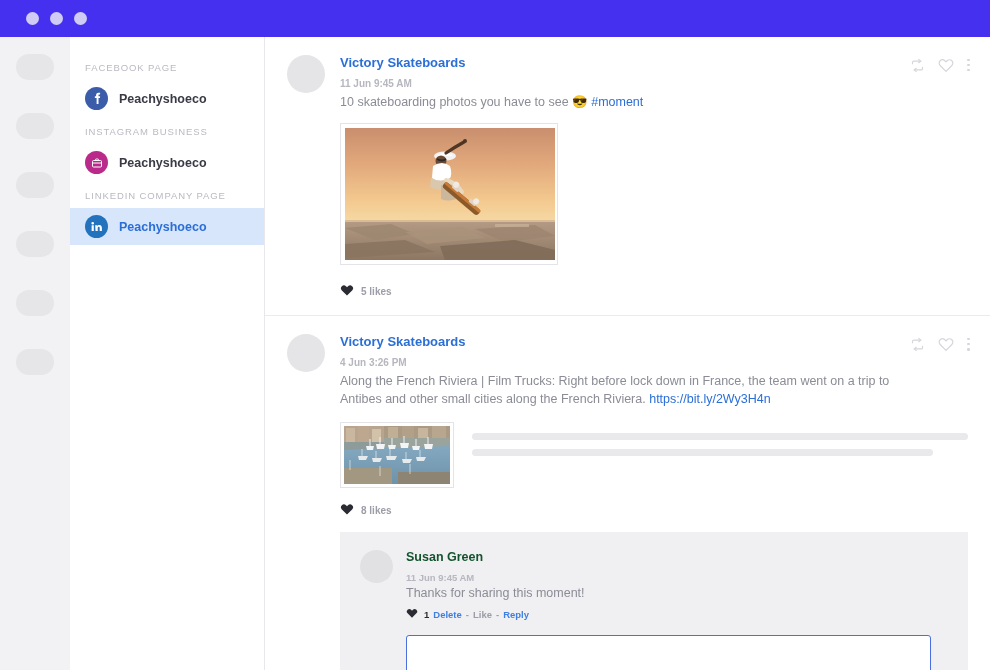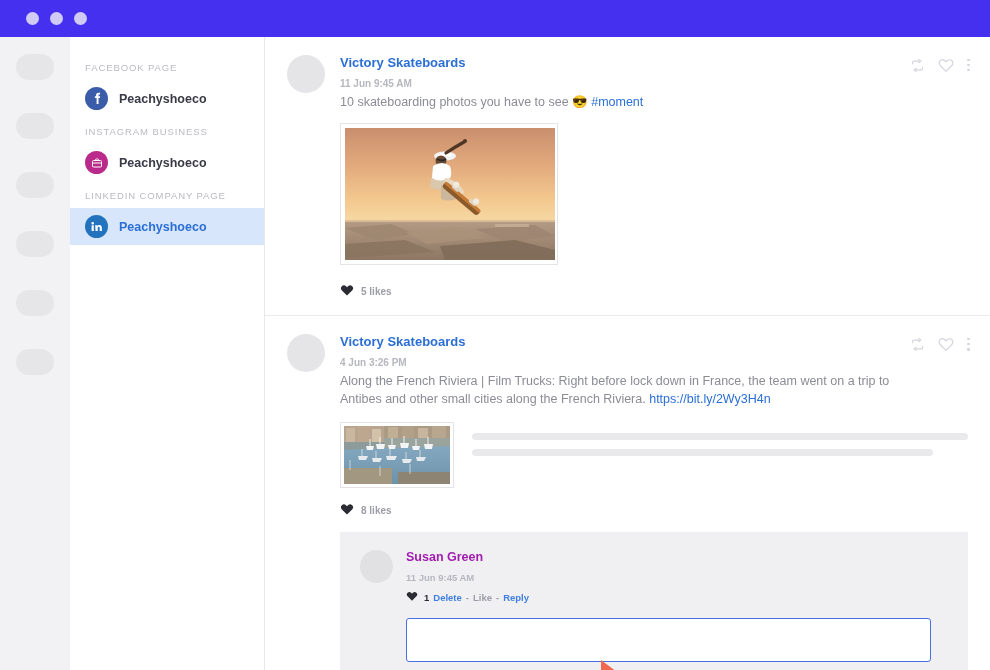--- a/index.html
+++ b/index.html
@@ -102,21 +102,21 @@
   .thumb { width:106px; height:58px; display:block; }
   .skel-col { flex:1 1 auto; padding-top:11px; }
   .skel { height:7px; border-radius:4px; background:#e9e9ec; }
   .skel.s1 { width:100%; }
   .skel.s2 { width:93%; margin-top:9px; }
 
   
   .cblock { margin:14px 0 0 53px; background:#f0f0f2; padding:18px 20px 22px 20px; }
   .crow { display:flex; gap:13px; }
   .cav { width:33px; height:33px; border-radius:50%; background:#e1e1e4; flex:0 0 auto; }
-  .cname { font-size:12.5px; font-weight:700; color:#a21caf; }
+  .cname { font-size:12.5px; font-weight:700; color:#14532d; }
   .cstamp { font-size:9.5px; color:#b6b7bf; font-weight:700; }
   .ctext { font-size:12.5px; color:#8b8c96; margin-top:3px; }
   .cmeta { display:flex; align-items:center; gap:4px; margin-top:7px; font-size:9.5px; font-weight:700; }
   .cheart { color:#2b2b33; font-size:11px; line-height:1; margin-right:2px; }
   .cnum { color:#2b2b33; }
   .clink { color:#3f7fe0; cursor:pointer; }
   .cmuted { color:#9c9da6; }
   .csep { color:#9c9da6; }
 
   .reply-area { margin:14px 0 0 46px; position:relative; }
@@ -399,20 +399,21 @@
       </div>
 
       <div class="cblock">
         <div class="crow">
           <div class="cav"></div>
           <div style="flex:1 1 auto; min-width:0;">
             <div class="name-row">
               <span class="cname">Susan Green</span>
               <span class="cstamp">11 Jun 9:45 AM</span>
             </div>
+            <div class="ctext">Thanks for sharing this moment!</div>
             <div class="cmeta">
               <span class="cheart">
                 <svg width="12" height="12" viewBox="0 0 24 24" fill="currentColor">
                     <path d="M20.8 5.6a5 5 0 0 0-7.1 0L12 7.3l-1.7-1.7a5 5 0 1 0-7.1 7.1l8.8 8.8 8.8-8.8a5 5 0 0 0 0-7.1z"></path>
                   </svg>
               </span>
               <span class="cnum">1</span>
               <span class="clink">Delete</span>
               <span class="csep">-</span>
               <span class="cmuted">Like</span>

